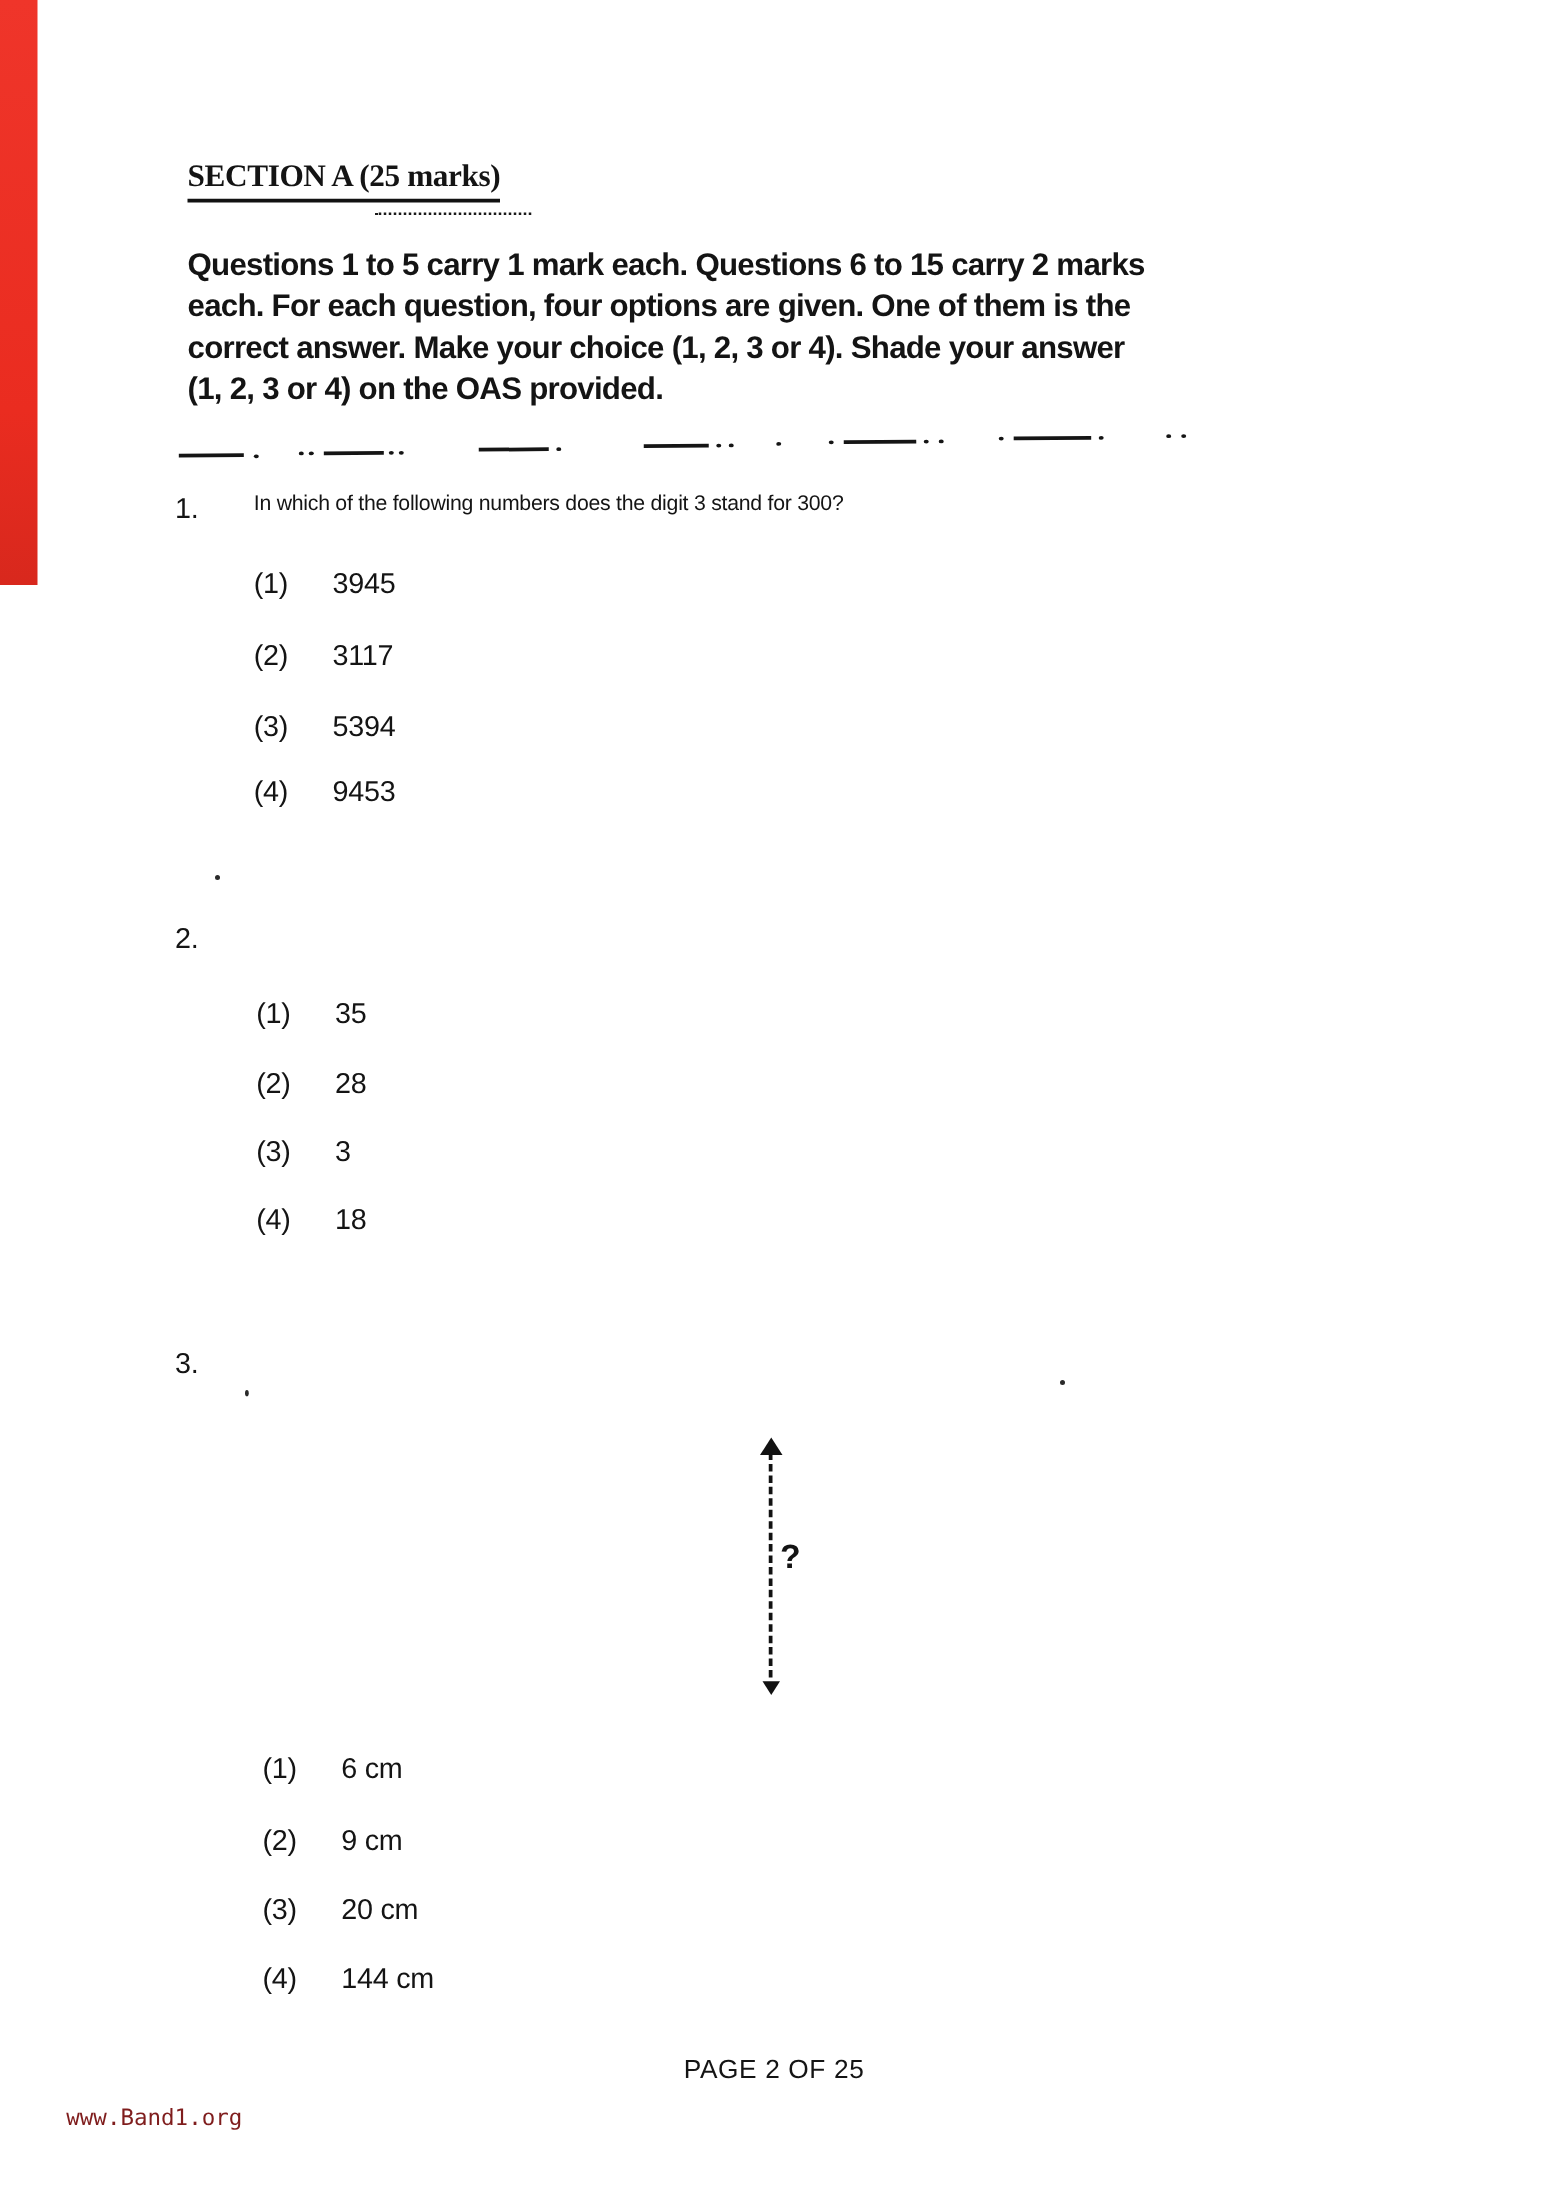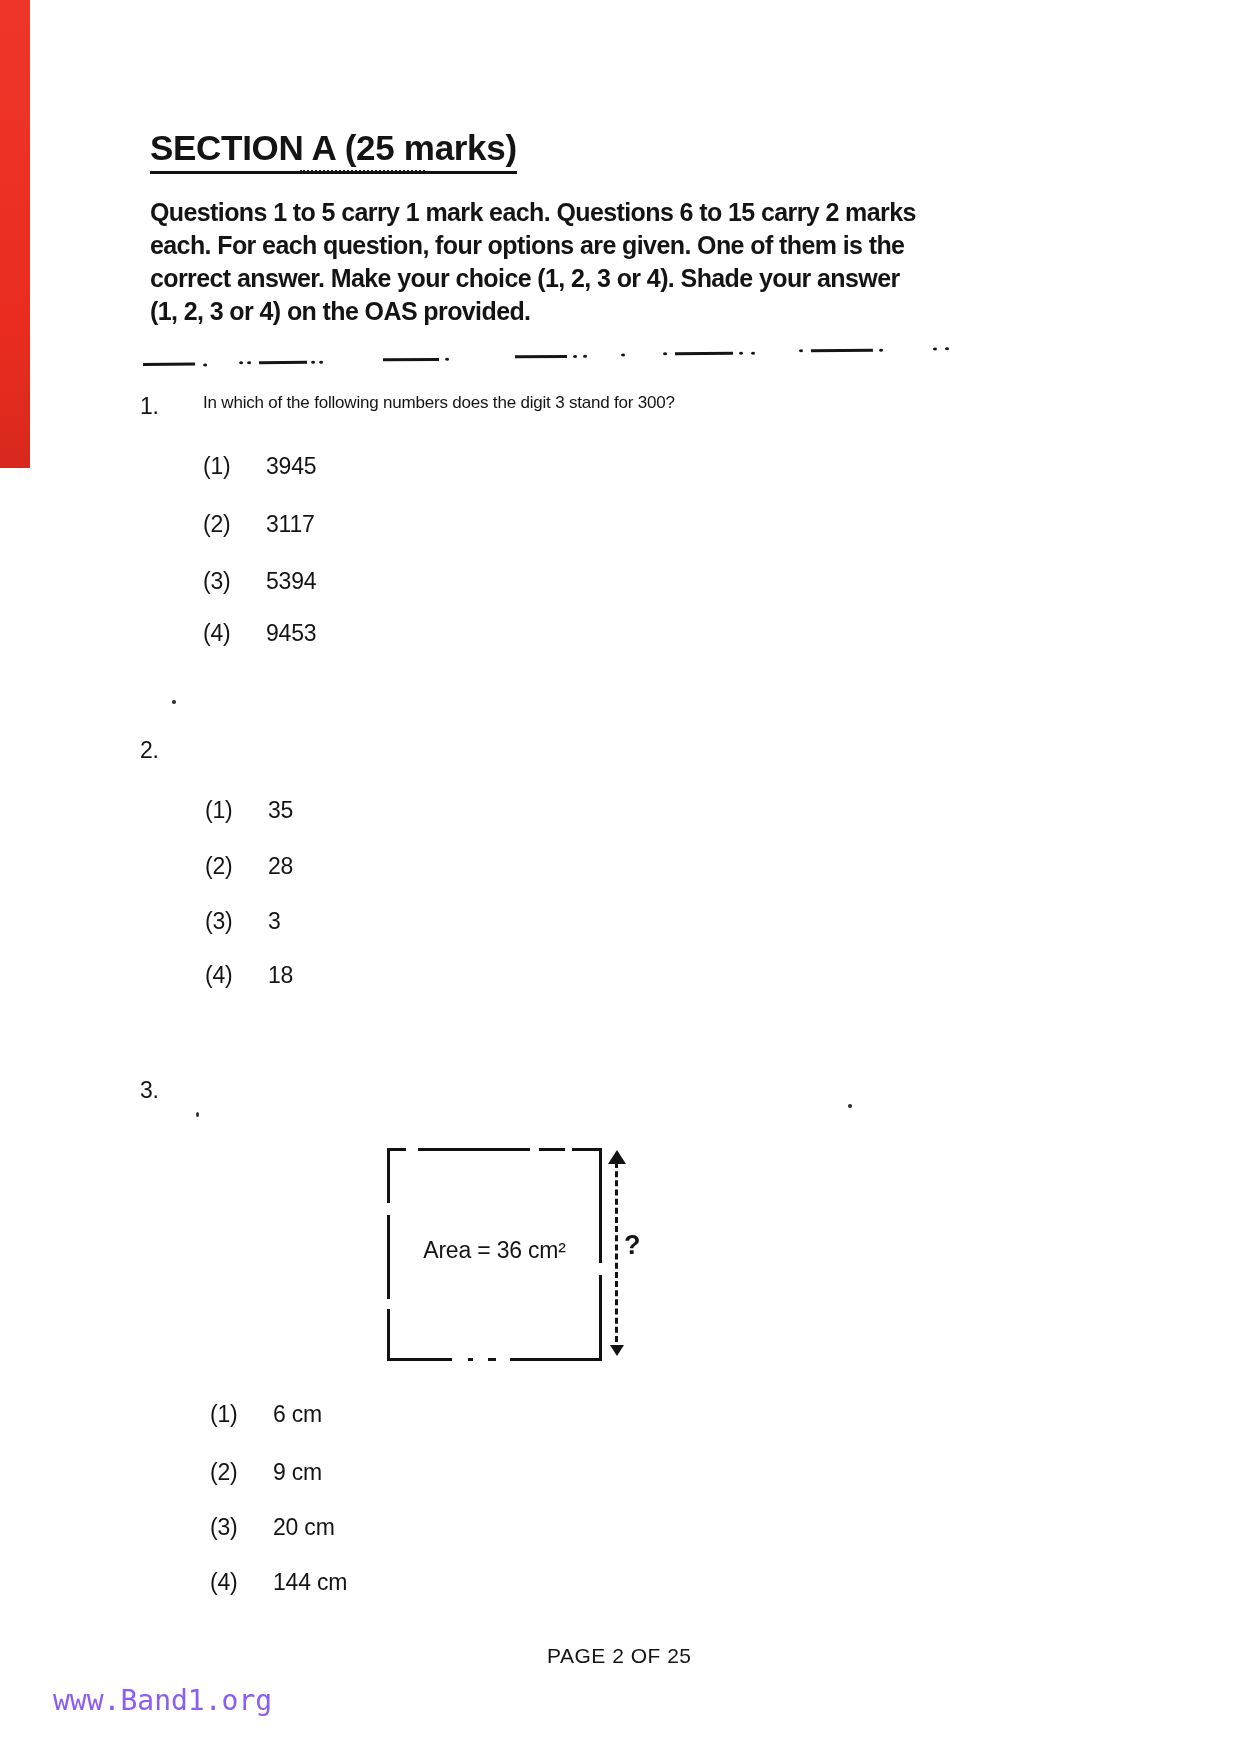--- a/index.html
+++ b/index.html
@@ -6,22 +6,22 @@
   .page{
     position:relative;width:1239px;height:1754px;background:#fff;overflow:hidden;
     font-family:"Liberation Sans",sans-serif;color:#141414;
   }
   
   .red-bar{position:absolute;left:0;top:0;width:30px;height:468px;
     background:linear-gradient(180deg,#ef352a 0%,#ea2c20 70%,#d8281d 100%);}
   
   .section-title{
     position:absolute;left:150px;top:128px;margin:0;
-    font-size:35px;font-weight:bold;letter-spacing:-0.3px;
-    border-bottom:3px solid #121212;padding-bottom:3px;display:inline-block;
+    font-size:25px;font-weight:bold;letter-spacing:-0.3px;
+    border-bottom:3px solid #121212;padding-bottom:3px;display:inline-block;font-family:Liberation Serif, serif;
   }
   .underline-extra{position:absolute;left:300px;top:170px;width:125px;height:0;
     border-top:2px dotted #1a1a1a;}
   
   .instructions{position:absolute;left:150px;top:196px;width:830px;}
   .iline{font-size:25px;font-weight:bold;letter-spacing:-0.6px;line-height:33px;white-space:nowrap;}
   
   .separator{position:absolute;left:143px;top:348px;width:845px;height:16px;transform:rotate(-0.4deg);}
   .separator .d{position:absolute;height:3px;background:#151515;}
   .separator .p{position:absolute;width:4px;height:3px;background:#151515;border-radius:50%;}
@@ -45,21 +45,21 @@
     border-left:9px solid transparent;border-right:9px solid transparent;
     border-bottom:14px solid #121212;}
   .arrow-head-down{position:absolute;left:4px;bottom:0;width:0;height:0;
     border-left:7px solid transparent;border-right:7px solid transparent;
     border-top:11px solid #121212;}
   .qmark{position:absolute;left:624px;top:1230px;font-size:27px;font-weight:bold;}
   
   .page-number{position:absolute;left:547px;top:1644px;font-size:21px;letter-spacing:0.5px;white-space:nowrap;}
   .watermark{position:absolute;left:53px;top:1684px;
     font-family:"DejaVu Sans Mono","Liberation Mono",monospace;
-    font-size:28px;color:#8b5cf6;white-space:nowrap;}
+    font-size:18px;color:#7f1d1d;white-space:nowrap;}
   
   .dot{position:absolute;background:#2a2a2a;border-radius:50%;}
 </style>
 </head>
 <body>
 
 <div class="page">
 
   <div class="red-bar"></div>
 
@@ -133,32 +133,20 @@
   </div>
   <div class="opt" style="left:205px;top:962px;">
     <span class="olabel">(4)</span>
     <span class="oval">18</span>
   </div>
 
   <div class="qnum" style="top:1077px;">3.</div>
   <div class="dot" style="left:848px;top:1104px;width:4px;height:4px;"></div>
   <div class="dot" style="left:196px;top:1112px;width:3px;height:5px;"></div>
 
-  <div class="square">
-    <span class="area-label">Area = 36 cm²</span>
-    <div class="gap" style="left:16px;top:-3px;width:12px;height:3px;"></div>
-    <div class="gap" style="left:140px;top:-3px;width:9px;height:3px;"></div>
-    <div class="gap" style="left:175px;top:-3px;width:7px;height:3px;"></div>
-    <div class="gap" style="left:-3px;top:52px;width:3px;height:12px;"></div>
-    <div class="gap" style="left:-3px;top:148px;width:3px;height:10px;"></div>
-    <div class="gap" style="left:62px;bottom:-3px;width:58px;height:3px;"></div>
-    <div class="crumb" style="left:78px;bottom:-3px;width:5px;"></div>
-    <div class="crumb" style="left:98px;bottom:-3px;width:8px;"></div>
-    <div class="gap" style="right:-3px;top:112px;width:3px;height:12px;"></div>
-  </div>
 
   <div class="arrow">
     <div class="arrow-line"></div>
     <div class="arrow-head-up"></div>
     <div class="arrow-head-down"></div>
   </div>
   <div class="qmark">?</div>
 
   <div class="opt" style="left:210px;top:1401px;">
     <span class="olabel">(1)</span>

